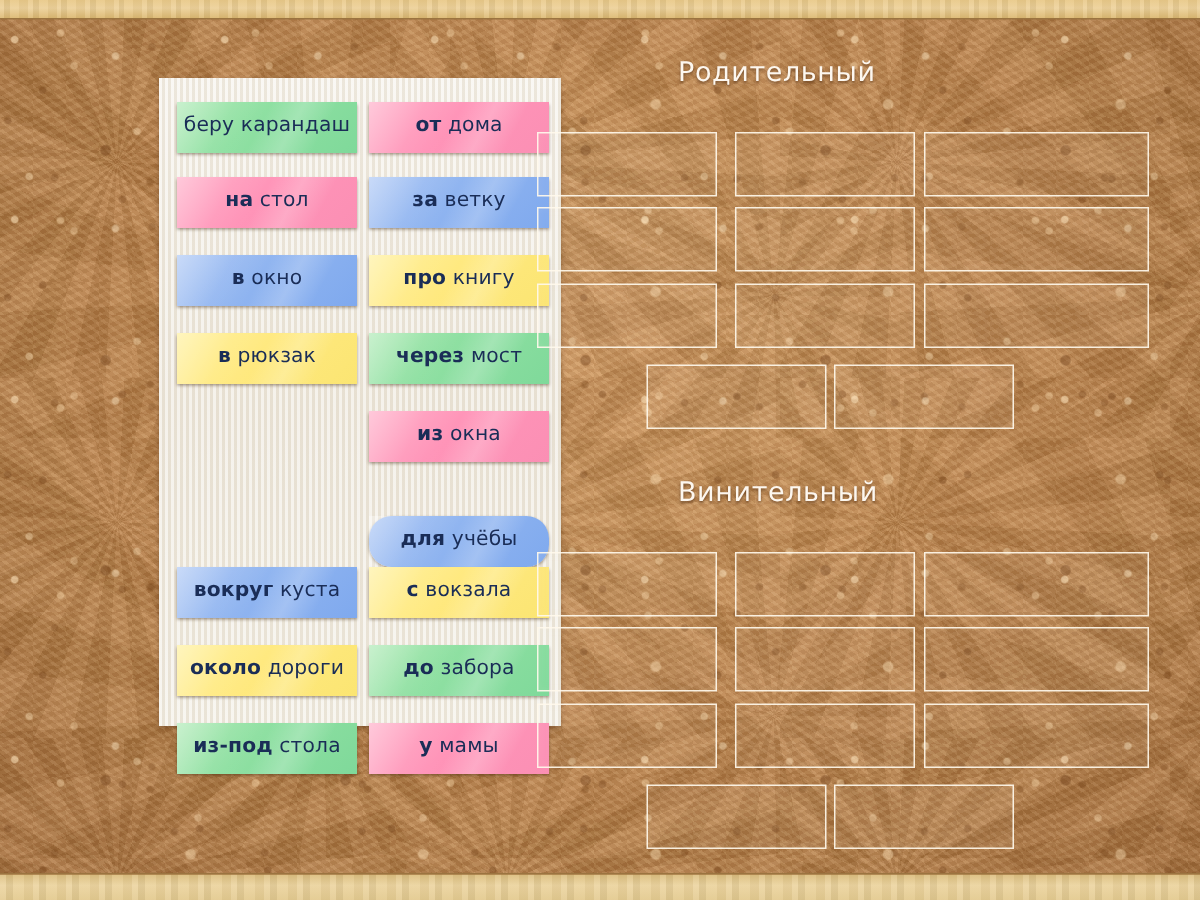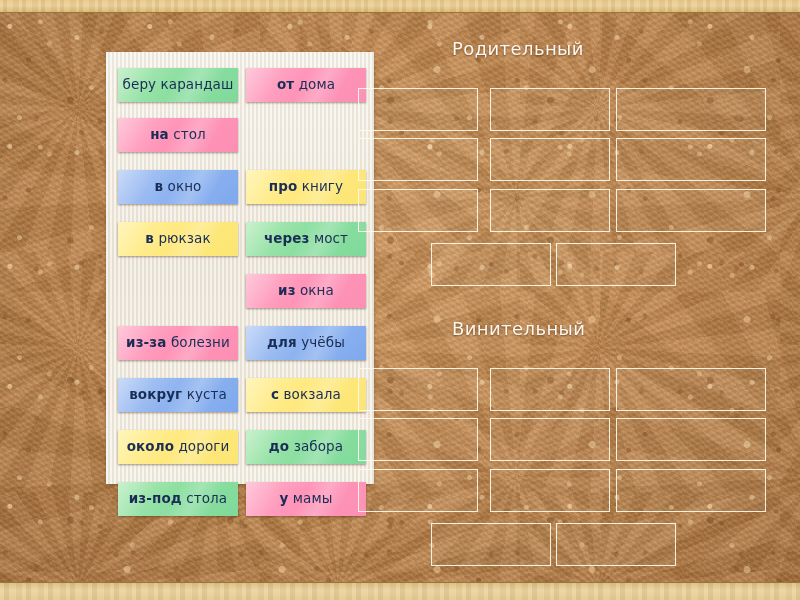--- a/index.html
+++ b/index.html
@@ -148,39 +148,39 @@
     <div class="panel-inner" id="cards-host">
         <div class="card c-green" style="left: 12px; top: 16px;">
           <span class="txt"><b></b><span class="lite">беру карандаш</span></span>
         </div>
         <div class="card c-pink" style="left: 140px; top: 16px;">
           <span class="txt"><b>от</b><span class="lite"> дома</span></span>
         </div>
         <div class="card c-pink" style="left: 12px; top: 66px;">
           <span class="txt"><b>на</b><span class="lite"> стол</span></span>
         </div>
+        <div class="card c-blue" style="left: 140px; top: 66px;">
+          <span class="txt"><b>за</b><span class="lite"> ветку</span></span>
+        </div>
         <div class="card c-blue" style="left: 12px; top: 118px;">
           <span class="txt"><b>в</b><span class="lite"> окно</span></span>
         </div>
         <div class="card c-yellow" style="left: 140px; top: 118px;">
           <span class="txt"><b>про</b><span class="lite"> книгу</span></span>
         </div>
         <div class="card c-yellow" style="left: 12px; top: 170px;">
           <span class="txt"><b>в</b><span class="lite"> рюкзак</span></span>
         </div>
         <div class="card c-green" style="left: 140px; top: 170px;">
           <span class="txt"><b>через</b><span class="lite"> мост</span></span>
         </div>
         <div class="card c-pink" style="left: 140px; top: 222px;">
           <span class="txt"><b>из</b><span class="lite"> окна</span></span>
         </div>
-        <div class="card c-pink" style="left: 12px; top: 274px;">
-          <span class="txt"><b>из-за</b><span class="lite"> болезни</span></span>
-        </div>
-        <div class="card c-blue" style="left: 140px; top: 274px;">
+        <div class="card c-blue" style="left: 140px; top: 292px; border-radius: 15px;">
           <span class="txt"><b>для</b><span class="lite"> учёбы</span></span>
         </div>
         <div class="card c-blue" style="left: 12px; top: 326px;">
           <span class="txt"><b>вокруг</b><span class="lite"> куста</span></span>
         </div>
         <div class="card c-yellow" style="left: 140px; top: 326px;">
           <span class="txt"><b>с</b><span class="lite"> вокзала</span></span>
         </div>
         <div class="card c-yellow" style="left: 12px; top: 378px;">
           <span class="txt"><b>около</b><span class="lite"> дороги</span></span>

